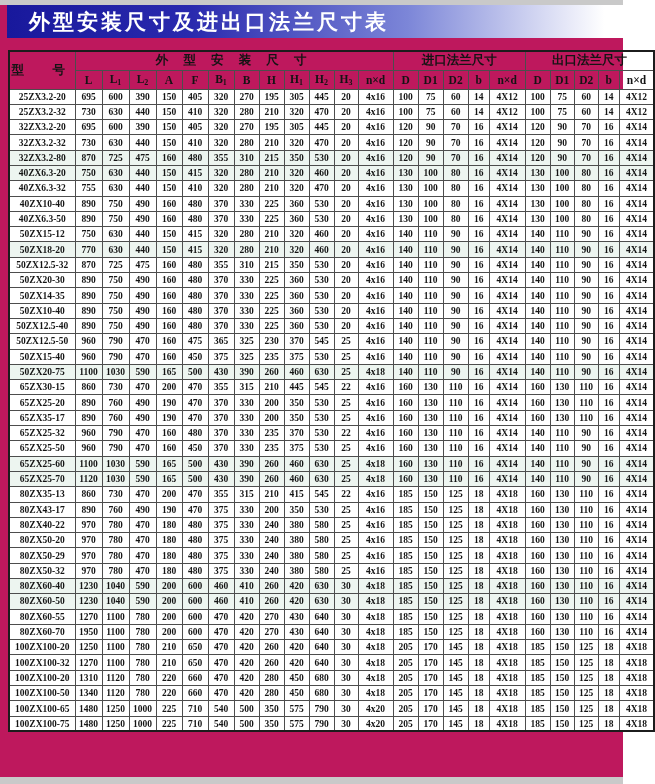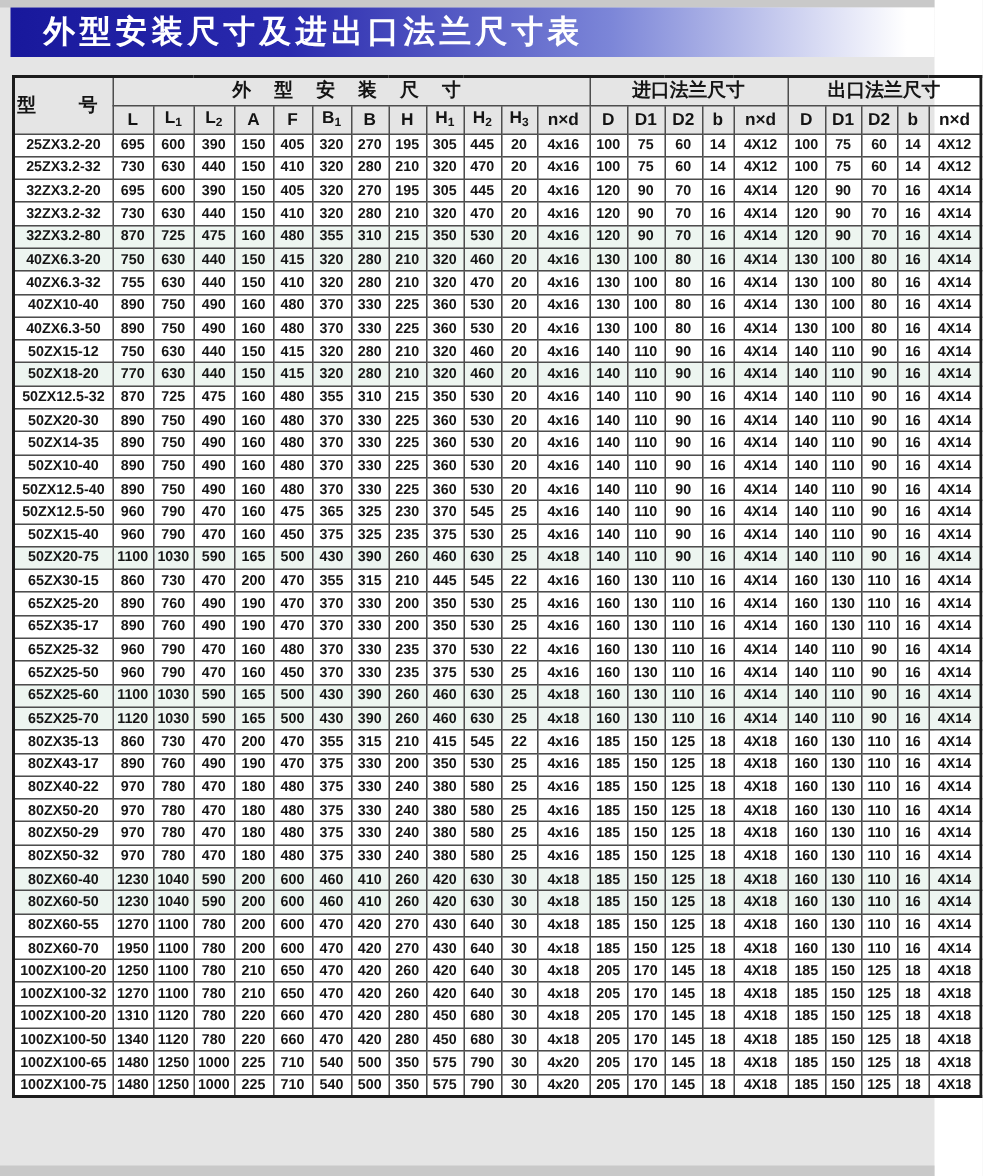--- a/index.html
+++ b/index.html
@@ -2,36 +2,36 @@
 <html><head>
 <meta charset="utf-8">
 <style>
   * { box-sizing: border-box; }
   html, body {
     margin: 0; padding: 0;
     width: 655px;
     background: #ffffff;
     font-family: "Liberation Sans", sans-serif;
   }
-  .page { width: 623px; height: 784px; position: relative; background: #e5e5e5; }
+  .page { width: 623px; height: 784px; position: relative; background: #be185d; }
   .top-strip { height: 5px; background: #c9c9c9; }
   .bottom-strip { height: 7px; background: #c9c9c9; position: absolute; bottom: 0; left: 0; right: 0; }
   .title-bar {
     margin-left: 7px;
     height: 33px;
     line-height: 33px;
     padding-left: 22px;
     background: linear-gradient(90deg, #18189c 0%, #2a2aae 30%, #7c86d8 65%, #ffffff 97%);
     color: #ffffff;
     font-size: 21px;
     font-weight: bold;
     letter-spacing: 3px;
     white-space: nowrap;
   }
-  .table-wrap { margin: 12px 7px 0 8px; }
+  .table-wrap { margin: 12px 7px 0 8px; font-family: Liberation Serif, serif; }
   table.dim-table {
     border-collapse: collapse;
     width: 640px;
     table-layout: fixed;
     border: 2px solid #1c1c1c;
   }
   .dim-table th, .dim-table td {
     border: 1px solid #4d4d4d;
     text-align: center;
     vertical-align: middle;

